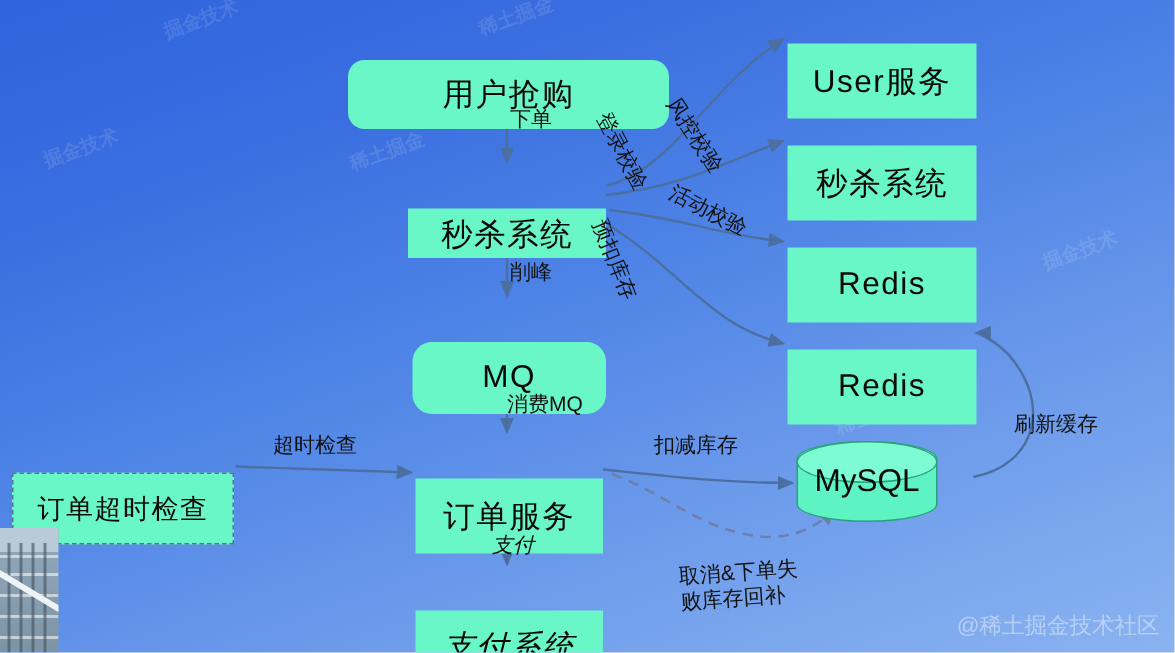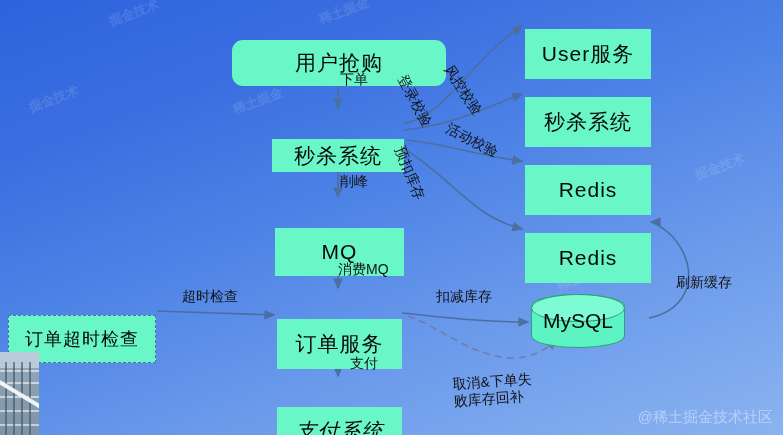--- a/index.html
+++ b/index.html
@@ -143,21 +143,21 @@
   </svg>
 
   <div class="box rounded big" style="left:232px;top:11px;width:214px;height:46px;">
     <span>用户抢购</span>
   </div>
 
   <div class="box big" style="left:272px;top:110px;width:132px;height:33px;">
     <span>秒杀系统</span>
   </div>
 
-  <div class="box big" style="left:275px;top:199px;width:129px;height:48px;">
+  <div class="box big" style="left:275px;top:199px;width:129px;height:48px;border-radius:13px;">
     <span>MQ</span>
   </div>
 
   <div class="box dashed" style="left:8px;top:286px;width:148px;height:48px;font-size:18px;">
     <span>订单超时检查</span>
   </div>
 
   <div class="box big" style="left:277px;top:290px;width:125px;height:50px;">
     <span>订单服务</span>
   </div>
@@ -198,21 +198,21 @@
   <div class="lbl rot" style="left:407px;top:144px;transform:rotate(68deg);transform-origin:left top;">预扣库存</div>
 
   <div class="lbl" style="left:340px;top:173px;">削峰</div>
 
   <div class="lbl" style="left:338px;top:261px;">消费MQ</div>
 
   <div class="lbl" style="left:182px;top:288px;">超时检查</div>
 
   <div class="lbl" style="left:436px;top:288px;text-align:center;">扣减库存</div>
 
-  <div class="lbl" style="left:350px;top:355px;">支付</div>
+  <div class="lbl" style="left:328px;top:355px;font-style:italic;">支付</div>
 
   <div class="lbl" style="left:676px;top:274px;">刷新缓存</div>
 
   <div class="lbl two" style="left:452px;top:376px;transform:rotate(-4deg);transform-origin:left top;">取消&amp;下单失
 败库存回补</div>
 
   <div class="photo">
     <div class="sky"></div>
     <div class="bar" style="top:18px;"></div>
     <div class="bar" style="top:30px;"></div>

